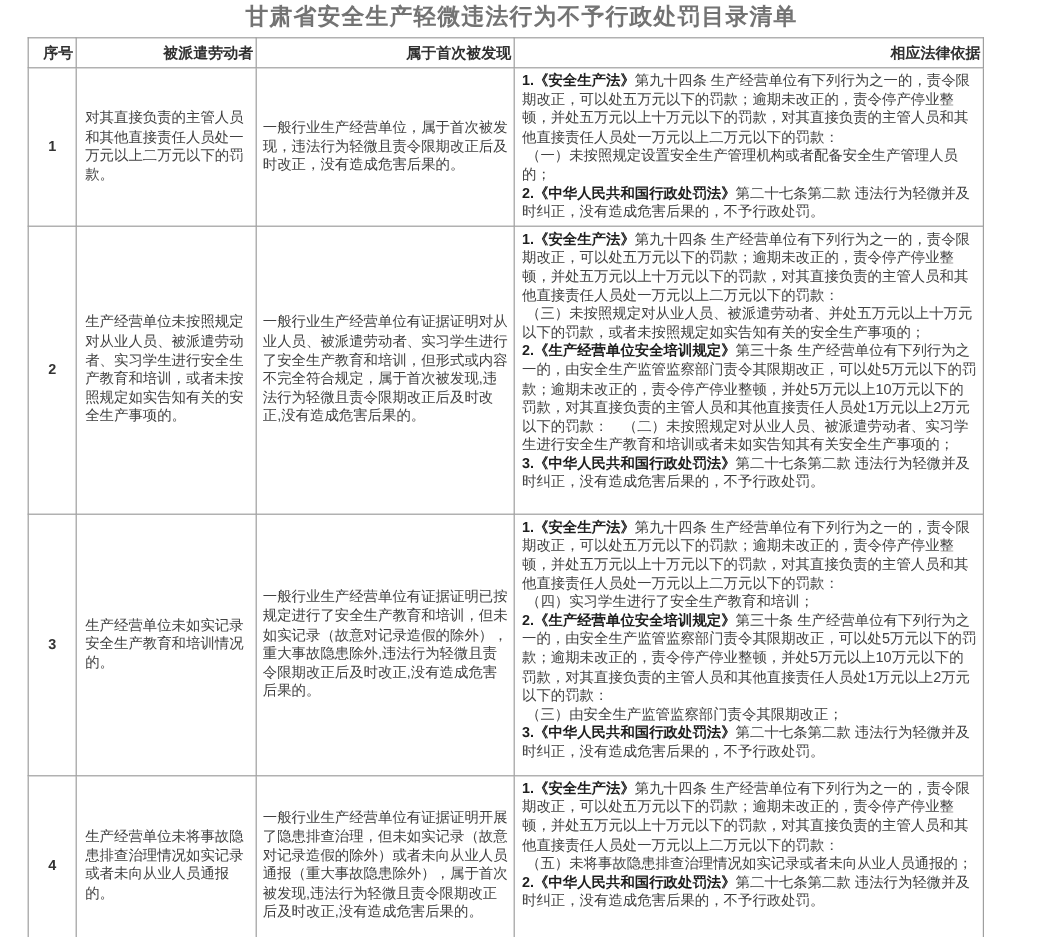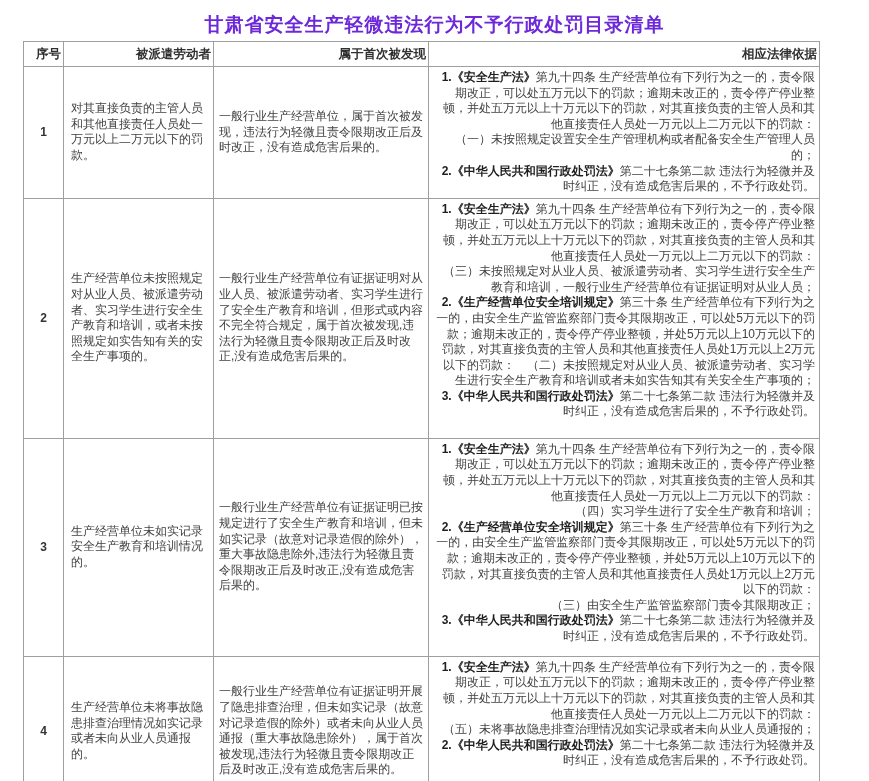--- a/index.html
+++ b/index.html
@@ -10,25 +10,25 @@
     height: 781px;
     overflow: hidden;
     font-family: "Liberation Sans", "DejaVu Sans", sans-serif;
   }
   .page {
     width: 869px;
     height: 781px;
     position: relative;
   }
   .doc-title {
-    margin: 13px 0 4px 0;
+    margin: 3px 0 4px 0;
     text-align: center;
     font-size: 19px;
     font-weight: bold;
-    color: #6d28d9;
+    color: #737373;
     letter-spacing: 1px;
     line-height: 24px;
   }
   table.catalog {
     border-collapse: collapse;
     table-layout: fixed;
     margin-left: 23px;
     width: 796px;
   }
   table.catalog th,
@@ -70,21 +70,20 @@
     vertical-align: top;
     font-size: 12px;
     color: #414141;
     line-height: 15.6px;
     padding: 3px 4px 3px 6px;
   }
   td.legal p {
     margin: 0;
     white-space: pre-wrap;
     word-break: break-all;
-    text-align: right;
   }
   .law-name {
     font-weight: bold;
     color: #1e1e1e;
   }
 </style>
 </head>
 <body>
 
 <div class="page">
@@ -114,21 +113,21 @@
             <p><span class="law-text"> （一）未按照规定设置安全生产管理机构或者配备安全生产管理人员的；</span></p>
             <p><span class="law-name">2.《中华人民共和国行政处罚法》</span><span class="law-text">第二十七条第二款 违法行为轻微并及时纠正，没有造成危害后果的，不予行政处罚。</span></p>
           </td>
         </tr>
         <tr style="height: 240px;">
           <td class="num">2</td>
           <td class="violation">生产经营单位未按照规定对从业人员、被派遣劳动者、实习学生进行安全生产教育和培训，或者未按照规定如实告知有关的安全生产事项的。</td>
           <td class="condition">一般行业生产经营单位有证据证明对从业人员、被派遣劳动者、实习学生进行了安全生产教育和培训，但形式或内容不完全符合规定，属于首次被发现,违法行为轻微且责令限期改正后及时改正,没有造成危害后果的。</td>
           <td class="legal">
             <p><span class="law-name">1.《安全生产法》</span><span class="law-text">第九十四条 生产经营单位有下列行为之一的，责令限期改正，可以处五万元以下的罚款；逾期未改正的，责令停产停业整顿，并处五万元以上十万元以下的罚款，对其直接负责的主管人员和其他直接责任人员处一万元以上二万元以下的罚款：</span></p>
-            <p><span class="law-text"> （三）未按照规定对从业人员、被派遣劳动者、实习学生进行安全生产教育和培训，一般行业生产经营单位有证据证明对从业人员；</span></p>
+            <p><span class="law-text"> （三）未按照规定对从业人员、被派遣劳动者、并处五万元以上十万元以下的罚款，或者未按照规定如实告知有关的安全生产事项的；</span></p>
             <p><span class="law-name">2.《生产经营单位安全培训规定》</span><span class="law-text">第三十条 生产经营单位有下列行为之一的，由安全生产监管监察部门责令其限期改正，可以处5万元以下的罚款；逾期未改正的，责令停产停业整顿，并处5万元以上10万元以下的罚款，对其直接负责的主管人员和其他直接责任人员处1万元以上2万元以下的罚款：　（二）未按照规定对从业人员、被派遣劳动者、实习学生进行安全生产教育和培训或者未如实告知其有关安全生产事项的；</span></p>
             <p><span class="law-name">3.《中华人民共和国行政处罚法》</span><span class="law-text">第二十七条第二款 违法行为轻微并及时纠正，没有造成危害后果的，不予行政处罚。</span></p>
           </td>
         </tr>
         <tr style="height: 218px;">
           <td class="num">3</td>
           <td class="violation">生产经营单位未如实记录安全生产教育和培训情况的。</td>
           <td class="condition">一般行业生产经营单位有证据证明已按规定进行了安全生产教育和培训，但未如实记录（故意对记录造假的除外），重大事故隐患除外,违法行为轻微且责令限期改正后及时改正,没有造成危害后果的。</td>
           <td class="legal">
             <p><span class="law-name">1.《安全生产法》</span><span class="law-text">第九十四条 生产经营单位有下列行为之一的，责令限期改正，可以处五万元以下的罚款；逾期未改正的，责令停产停业整顿，并处五万元以上十万元以下的罚款，对其直接负责的主管人员和其他直接责任人员处一万元以上二万元以下的罚款：</span></p>

